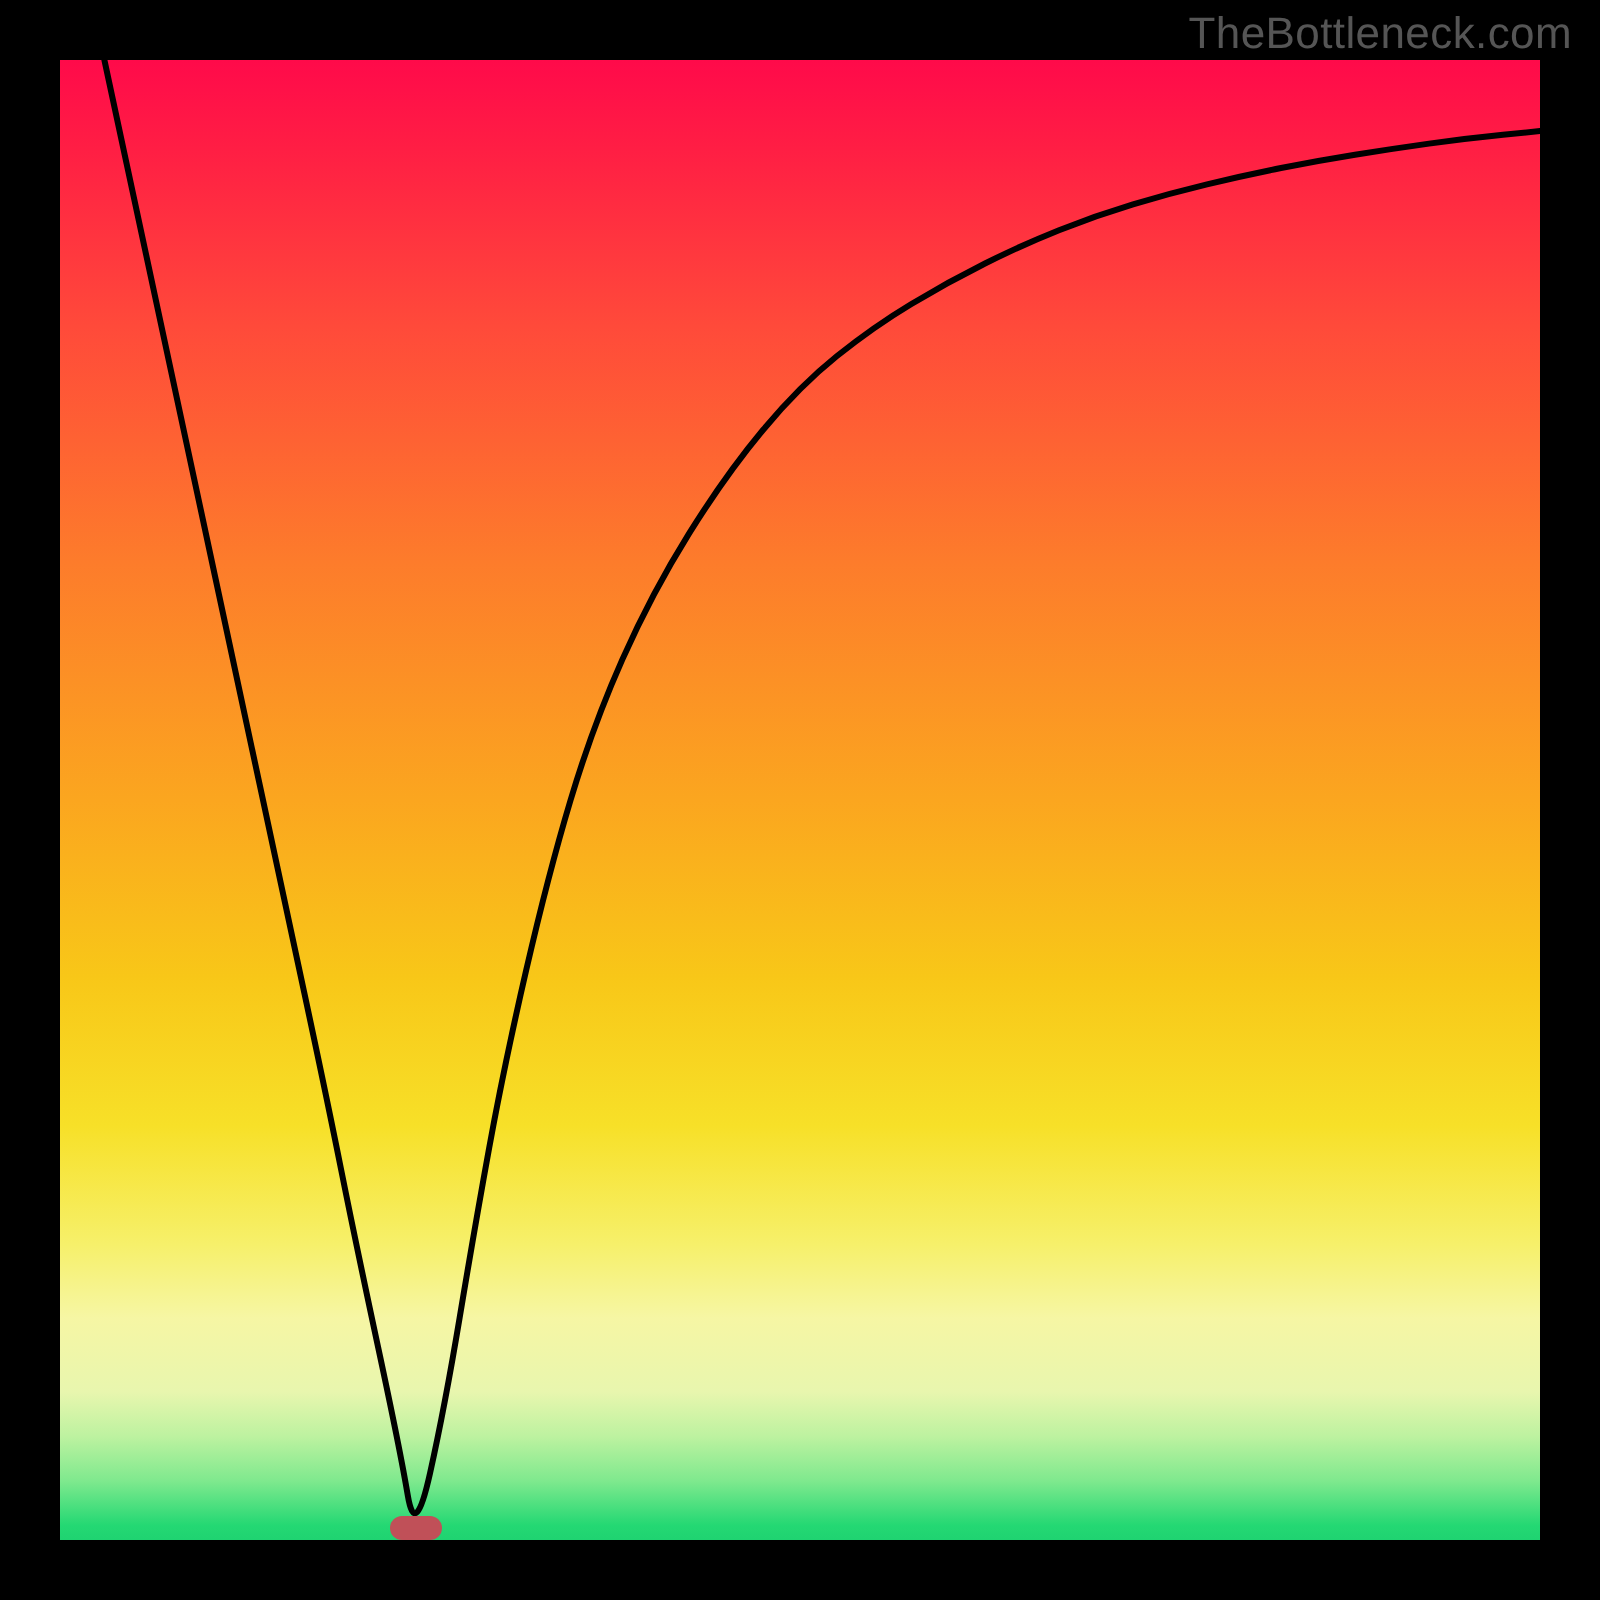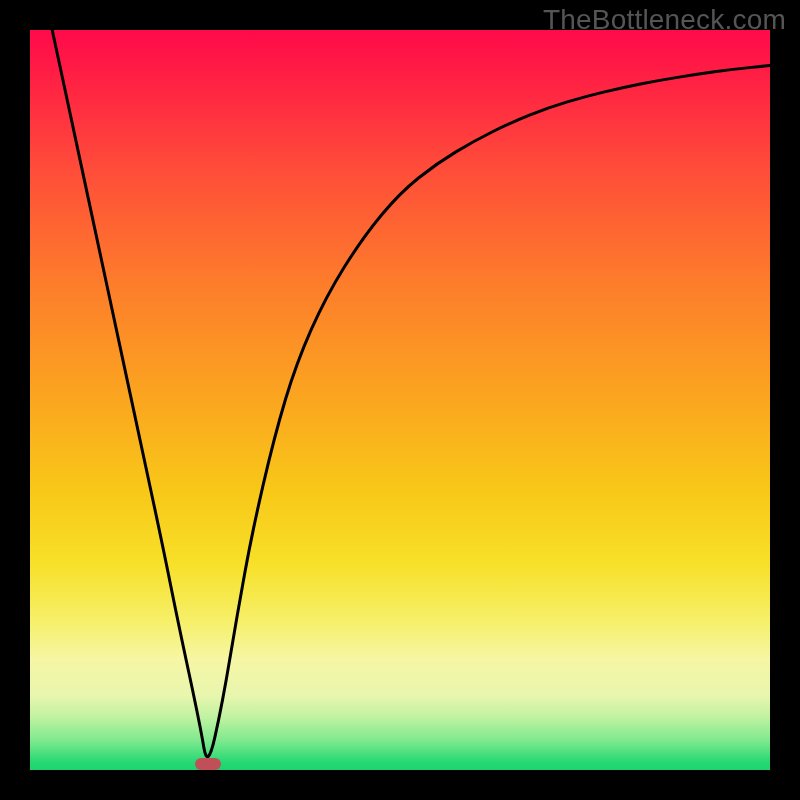--- a/index.html
+++ b/index.html
@@ -15,21 +15,21 @@
     width: 800px;
     height: 800px;
     box-sizing: border-box;
     background: #000;
   }
   .watermark {
     position: absolute;
     top: 4px;
     right: 14px;
     color: #555;
-    font-size: 28px;
+    font-size: 22px;
     font-weight: 500;
     z-index: 10;
     letter-spacing: 0.2px;
   }
   .plot {
     position: absolute;
     left: 30px;
     top: 30px;
     width: 740px;
     height: 740px;

